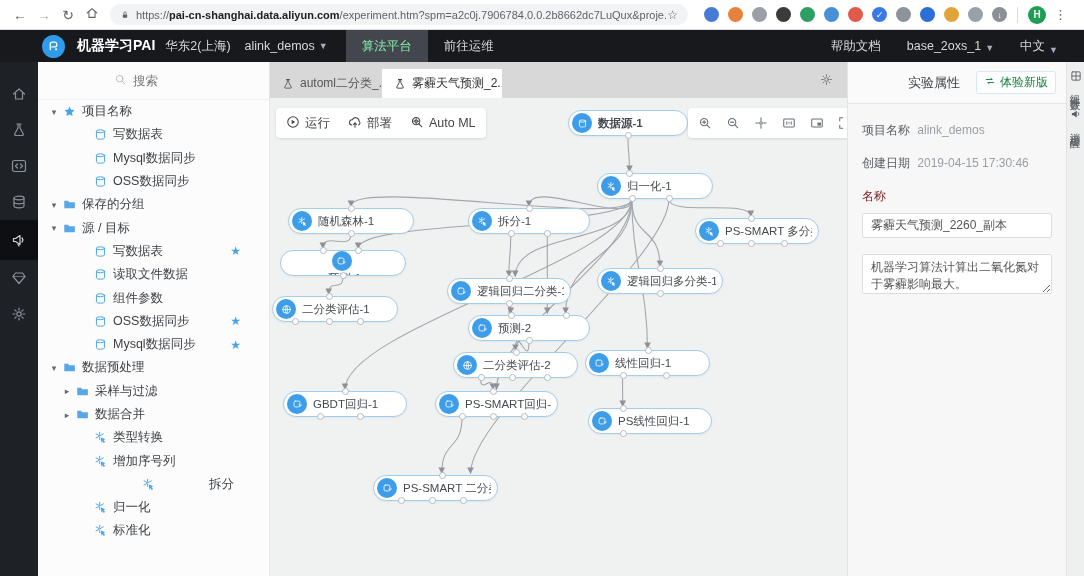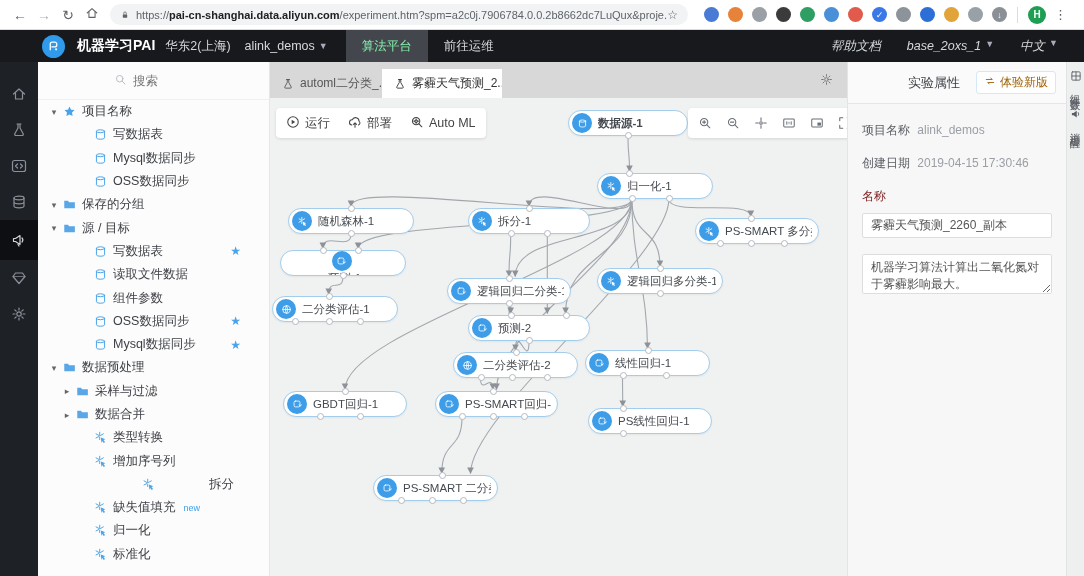--- a/index.html
+++ b/index.html
@@ -31,21 +31,21 @@
   #topnav { left:0; top:30px; width:1084px; height:32px; background:#17191d; display:flex;
     align-items:center; color:#d6d8da; font-size:12.5px; }
   #logo { width:23px; height:23px; border-radius:50%; background:#2f9bea; margin:0 12px 0 42px;
     display:flex; align-items:center; justify-content:center; flex:0 0 auto; }
   #prodname { color:#fff; font-weight:bold; font-size:14px; margin-right:10px; }
   #region { margin-right:14px; }
   #project { margin-right:18px; display:flex; align-items:center; gap:4px; }
   .navtab { height:32px; display:flex; align-items:center; padding:0 16px; }
   .navtab.active { background:#43474d; color:#86efac; }
   #navright { margin-left:auto; display:flex; align-items:center; gap:26px; padding-right:26px; }
-  .navright-item { display:flex; align-items:flex-start; gap:4px;font-style:italic; }
+  .navright-item { display:flex; align-items:flex-end; gap:4px; }
   .caret { font-size:9px; color:#aab; }
 
   
   #rail { left:0; top:62px; width:38px; height:514px; background:#1e2227; display:flex;
     flex-direction:column; align-items:center; padding-top:14px; }
   .rail-item { width:38px; height:36px; display:flex; align-items:center; justify-content:center;
     color:#8b919b; }
   .rail-item.active { background:#0d0f12; color:#cfd4db; height:40px; }
 
   
@@ -92,21 +92,21 @@
     overflow:hidden; }
   .port { position:absolute; width:7px; height:7px; background:#fff; border:1px solid #b4bac2;
     border-radius:50%; z-index:4; }
 
   
   #inspector { left:847px; top:62px; width:219px; height:514px; background:#f7f7f7;
     border-left:1px solid #e4e4e4; }
   #insp-head { height:42px; display:flex; align-items:center; border-bottom:1px solid #e6e6e6;
     background:#fafafa; padding:0 10px; }
   #insp-title { flex:1; text-align:center; font-size:13px; color:#3c3f45; padding-left:34px; }
-  #newver { display:flex; align-items:center; gap:4px; color:#a16207; font-size:12px;
+  #newver { display:flex; align-items:center; gap:4px; color:#15803d; font-size:12px;
     border:1px solid #d5e8f7; background:#fff; border-radius:3px; padding:2px 7px; }
   #insp-body { padding:18px 14px 0 14px; font-size:12px; }
   .frow { margin-bottom:16px; color:#5a5e64; }
   .frow .fval { color:#9a9ea5; margin-left:4px; }
   .flabel { color:#7f1d1d; margin-bottom:8px; }
   #namefield { width:190px; height:25px; border:1px solid #ddd; border-radius:2px;
     background:#fff; padding:0 8px; font-size:12px; color:#555; font-family:inherit;
     outline:none; margin-bottom:16px; }
   #descfield { width:190px; height:40px; border:1px solid #ddd; border-radius:2px;
     background:#fff; padding:4px 8px; font-size:12px; color:#555; font-family:inherit;
@@ -463,33 +463,20 @@
           <span class="tcaret"></span>
           <span class="ticon">
             <span style="display: inline-flex;">
               <svg width="13" height="13" viewBox="0 0 16 16" fill="none" stroke="currentColor" stroke-width="1.2" stroke-linecap="round" stroke-linejoin="round">
                 <path d="M7 1.5v4M7 7.5v3M2.5 3.5 6 5.5M11.5 3.5 8 5.5M2.5 8.5 6 6.8" stroke="#4aa3e8"></path>
                 <path d="M8.5 8l5.5 2.2-2.4.9 2 2.4-1.6 1.3-2-2.4-1 2.4z" fill="#4aa3e8" stroke="none"></path>
               </svg>
             </span>
           </span>
           <span>拆分</span>
-        </div>
-        <div class="trow" style="padding-left: 42px;">
-          <span class="tcaret"></span>
-          <span class="ticon">
-            <span style="display: inline-flex;">
-              <svg width="13" height="13" viewBox="0 0 16 16" fill="none" stroke="currentColor" stroke-width="1.2" stroke-linecap="round" stroke-linejoin="round">
-                <path d="M7 1.5v4M7 7.5v3M2.5 3.5 6 5.5M11.5 3.5 8 5.5M2.5 8.5 6 6.8" stroke="#4aa3e8"></path>
-                <path d="M8.5 8l5.5 2.2-2.4.9 2 2.4-1.6 1.3-2-2.4-1 2.4z" fill="#4aa3e8" stroke="none"></path>
-              </svg>
-            </span>
-          </span>
-          <span>缺失值填充</span>
-          <span class="badge">new</span>
         </div>
         <div class="trow" style="padding-left: 42px;">
           <span class="tcaret"></span>
           <span class="ticon">
             <span style="display: inline-flex;">
               <svg width="13" height="13" viewBox="0 0 16 16" fill="none" stroke="currentColor" stroke-width="1.2" stroke-linecap="round" stroke-linejoin="round">
                 <path d="M7 1.5v4M7 7.5v3M2.5 3.5 6 5.5M11.5 3.5 8 5.5M2.5 8.5 6 6.8" stroke="#4aa3e8"></path>
                 <path d="M8.5 8l5.5 2.2-2.4.9 2 2.4-1.6 1.3-2-2.4-1 2.4z" fill="#4aa3e8" stroke="none"></path>
               </svg>
             </span>

